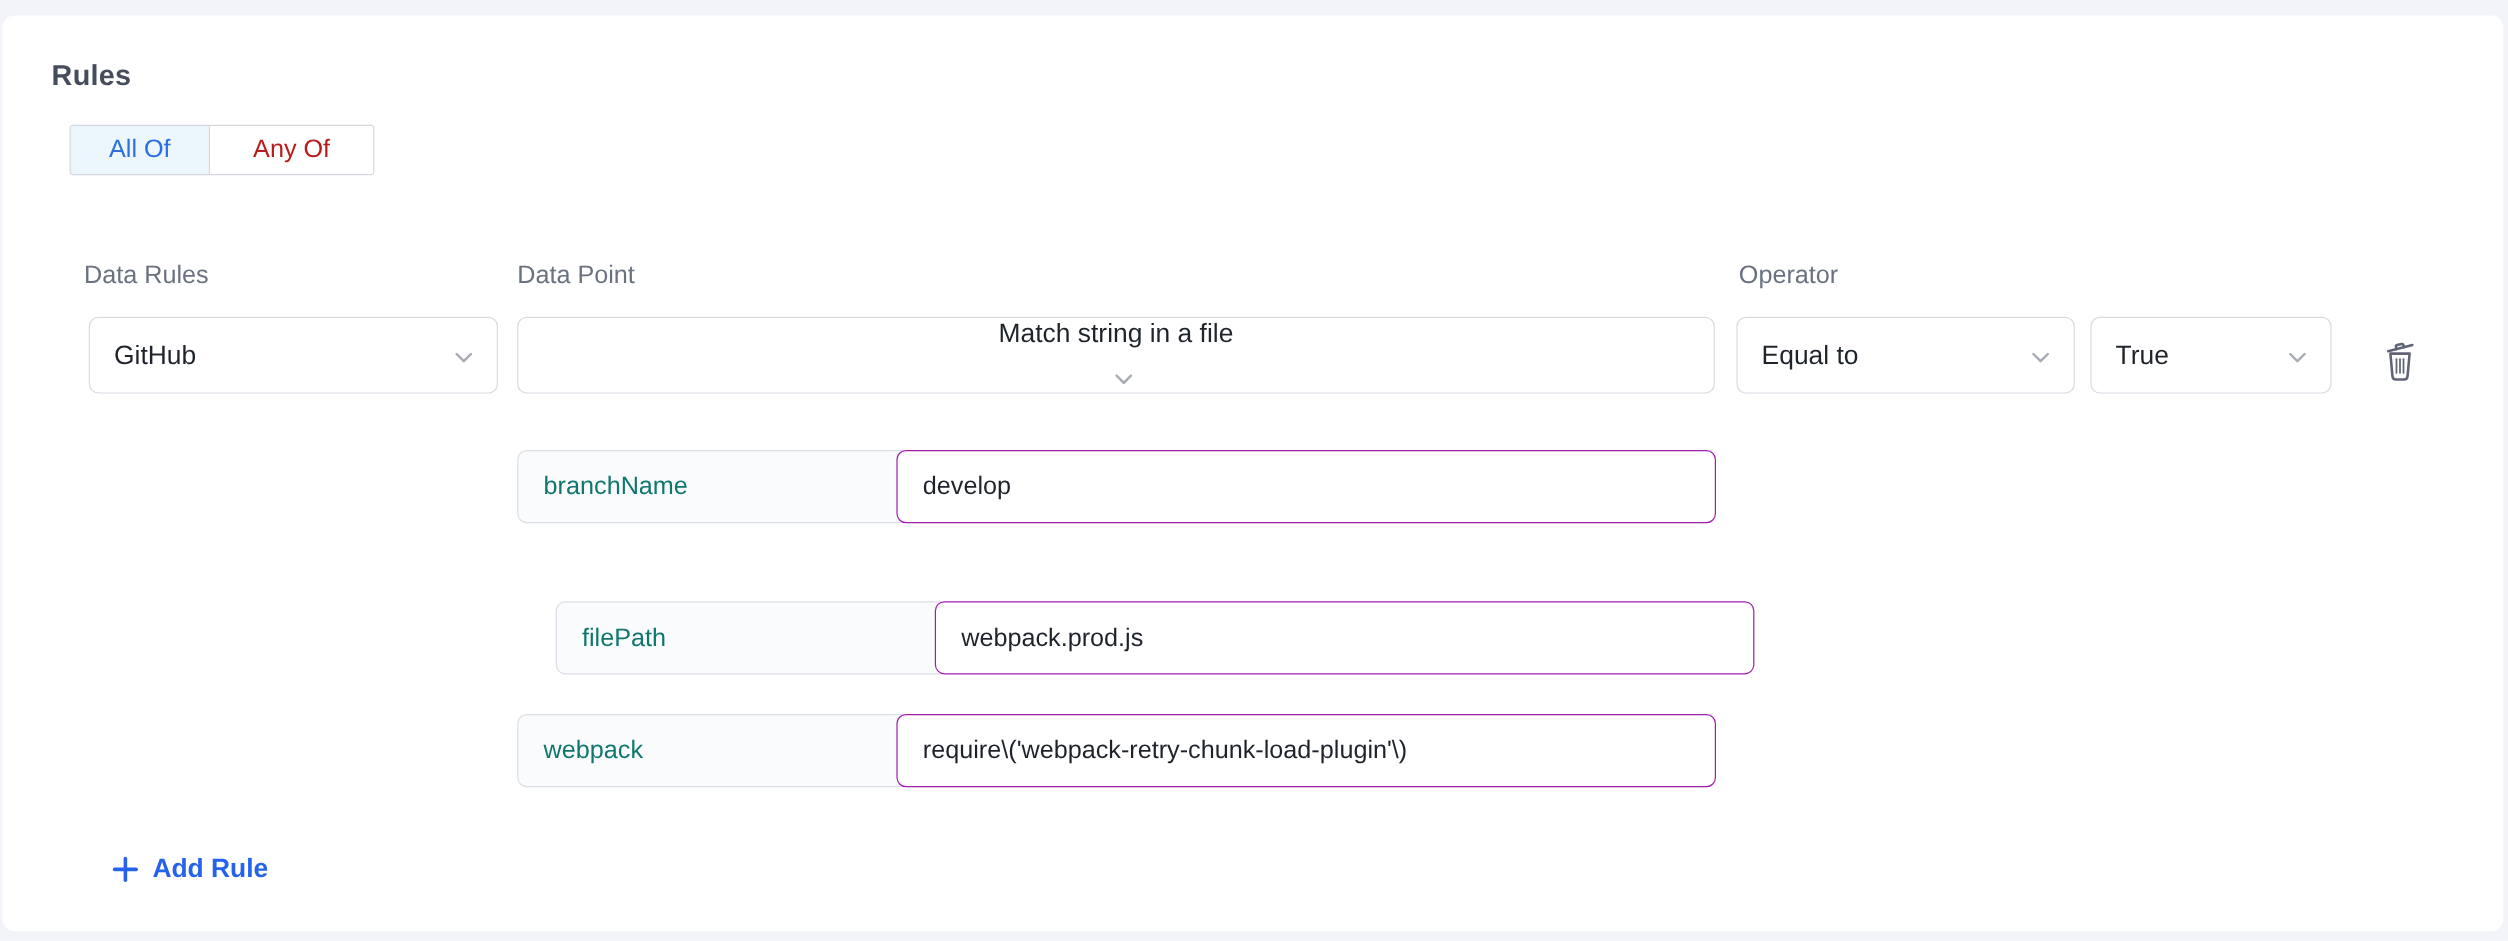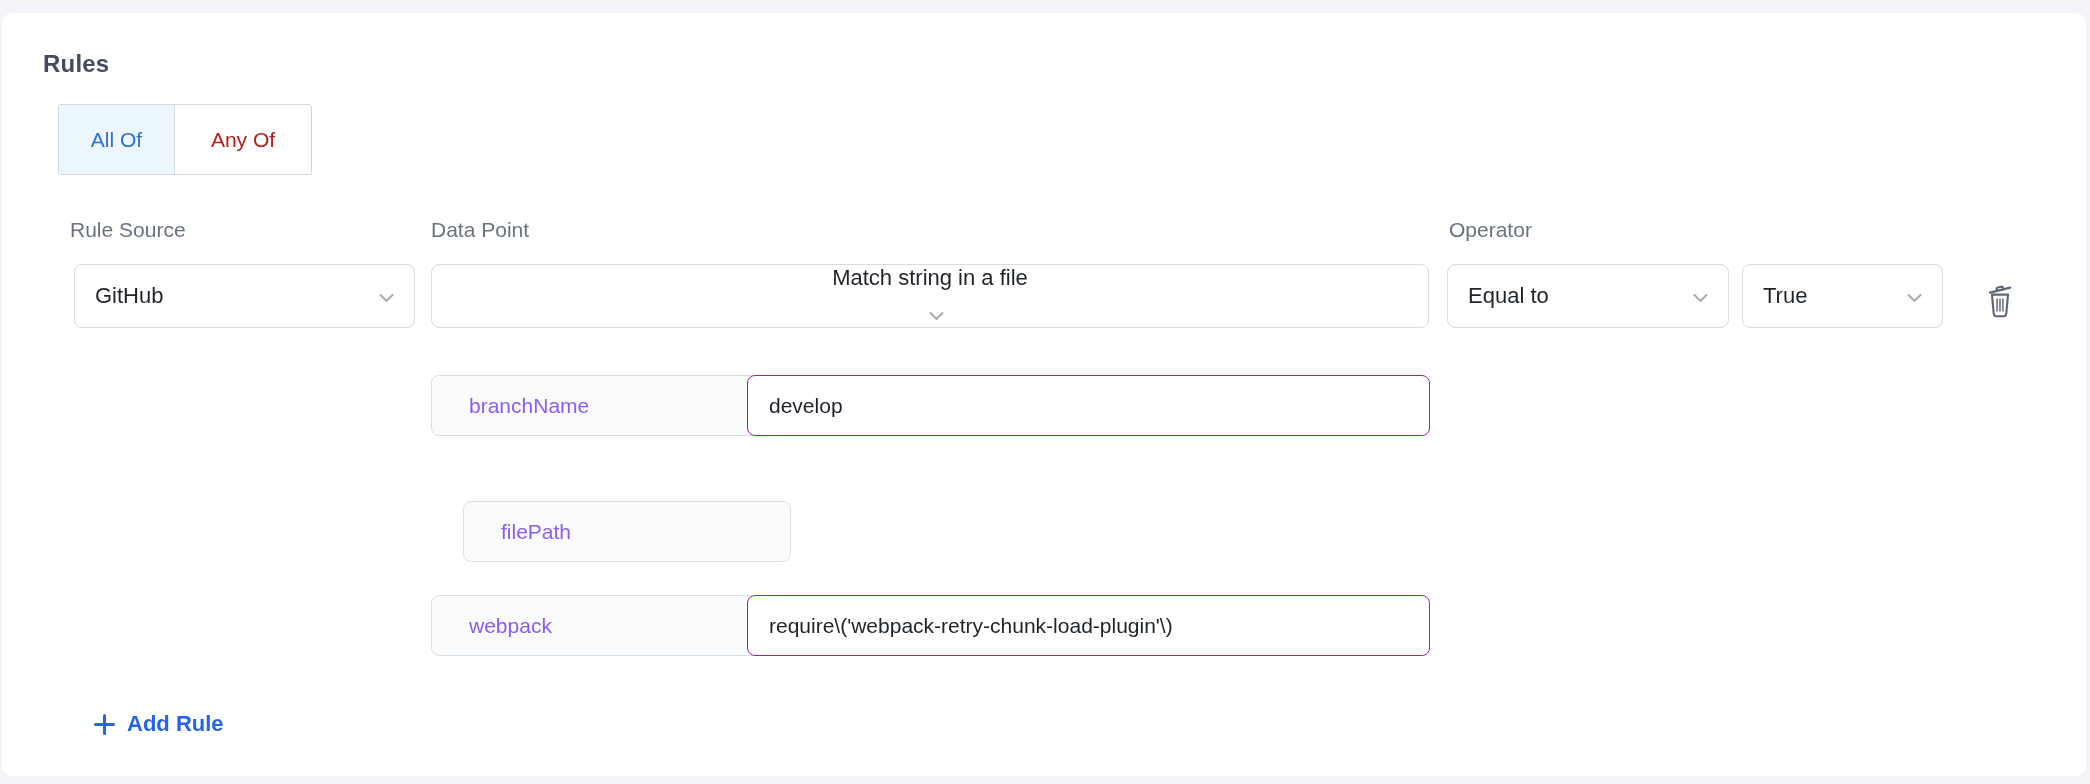--- a/index.html
+++ b/index.html
@@ -18,21 +18,21 @@
     border-radius:10px;
   }
   .heading {
     position:absolute; left:41px; top:37px;
     font-size:24px; font-weight:600; color:#454d5c;
     letter-spacing:.2px;
   }
   
   .seg {
     position:absolute; left:56px; top:91px;
-    display:flex; height:71px;
+    display:flex; height:42px;
     border:1px solid #d5d8de; border-radius:3px;
     overflow:hidden; background:#fff;
   }
   .seg-btn {
     display:flex; align-items:center; justify-content:center;
     font-size:21px; cursor:pointer; user-select:none;
   }
   .seg-btn.selected { width:115px; background:#ebf7fc; color:#2e6fe0; }
   .seg-btn.plain { width:137px; background:#ffffff; color:#b91c1c; border-left:1px solid #d5d8de; }
   
@@ -45,22 +45,22 @@
     position:absolute; top:251px; height:64px;
     background:#fff; border:1px solid #d9dbe2; border-radius:8px;
     display:flex; align-items:center; justify-content:space-between;
     padding:0 20px; font-size:22px; color:#1f242c; cursor:pointer;
   }
   .chev { flex:0 0 auto; margin-left:12px; }
   
   .param-key {
     position:absolute; left:429px; width:328px; height:61px;
     background:#fafbfd; border:1px solid #dcdee5; border-radius:8px;
-    display:flex; align-items:center; padding:0 37px;
-    font-size:21px; color:#8b5cf6;
+    display:flex; align-items:center; padding:0 21px;
+    font-size:21px; color:#0f766e;
   }
   .param-value {
     position:absolute; left:745px; width:683px; height:61px;
     background:#fff; border:1px solid #a21caf; border-radius:8px;
     padding:0 21px; font-size:21px; color:#1d222b;
     font-family:inherit; outline:none;
   }
   .row1 { top:362px; } .row2 { top:488px;margin-left:32px; } .row3 { top:582px; }
   
   .delete-btn {
@@ -86,21 +86,21 @@
 
   <div class="seg">
     <div class="seg-btn selected">
       <span>All Of</span>
     </div>
     <div class="seg-btn plain">
       <span>Any Of</span>
     </div>
   </div>
 
-  <div class="label" style="left:68px;">Rule Source</div>
+  <div class="label" style="left:68px;">Data Rules</div>
   <div class="label" style="left:429px;">Data Point</div>
   <div class="label" style="left:1447px;">Operator</div>
 
   <div class="select" style="left:72px; width:341px;">
     <span>GitHub</span>
     <span class="chev">
       <svg width="15" height="10" viewBox="0 0 15 10">
           <path d="M1.5 2 L7.5 8 L13.5 2" fill="none" stroke="#a6aab4" stroke-width="2" stroke-linecap="round" stroke-linejoin="round"></path>
         </svg>
     </span>
@@ -151,20 +151,21 @@
   </button>
 
   <div class="param-key row1">
     <span>branchName</span>
   </div>
   <input class="param-value row1" type="text" value="develop" style="">
 
   <div class="param-key row2">
     <span>filePath</span>
   </div>
+  <input class="param-value row2" type="text" value="webpack.prod.js" style="">
 
   <div class="param-key row3">
     <span>webpack</span>
   </div>
   <input class="param-value row3" type="text" value="require\('webpack-retry-chunk-load-plugin'\)" style="">
 
   <div class="add-rule">
     <span style="display:flex;">
       <svg width="23" height="23" viewBox="0 0 23 23">
           <g stroke="#2563eb" stroke-width="3" stroke-linecap="round">

